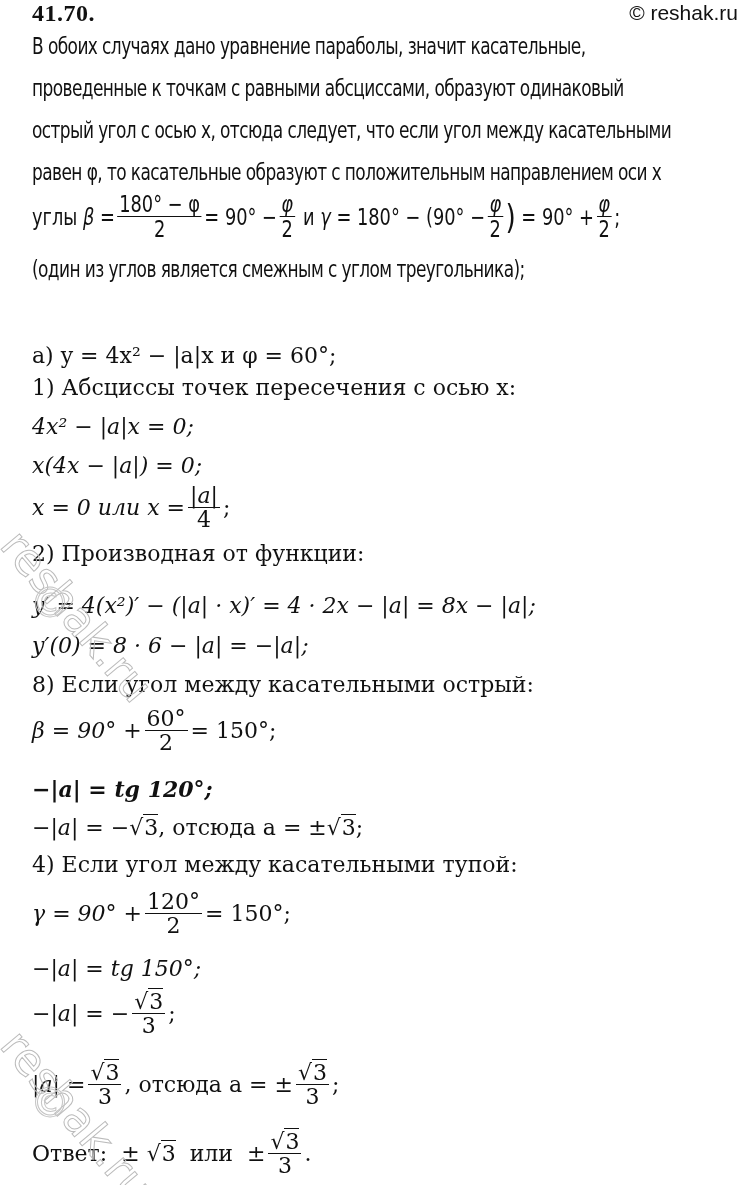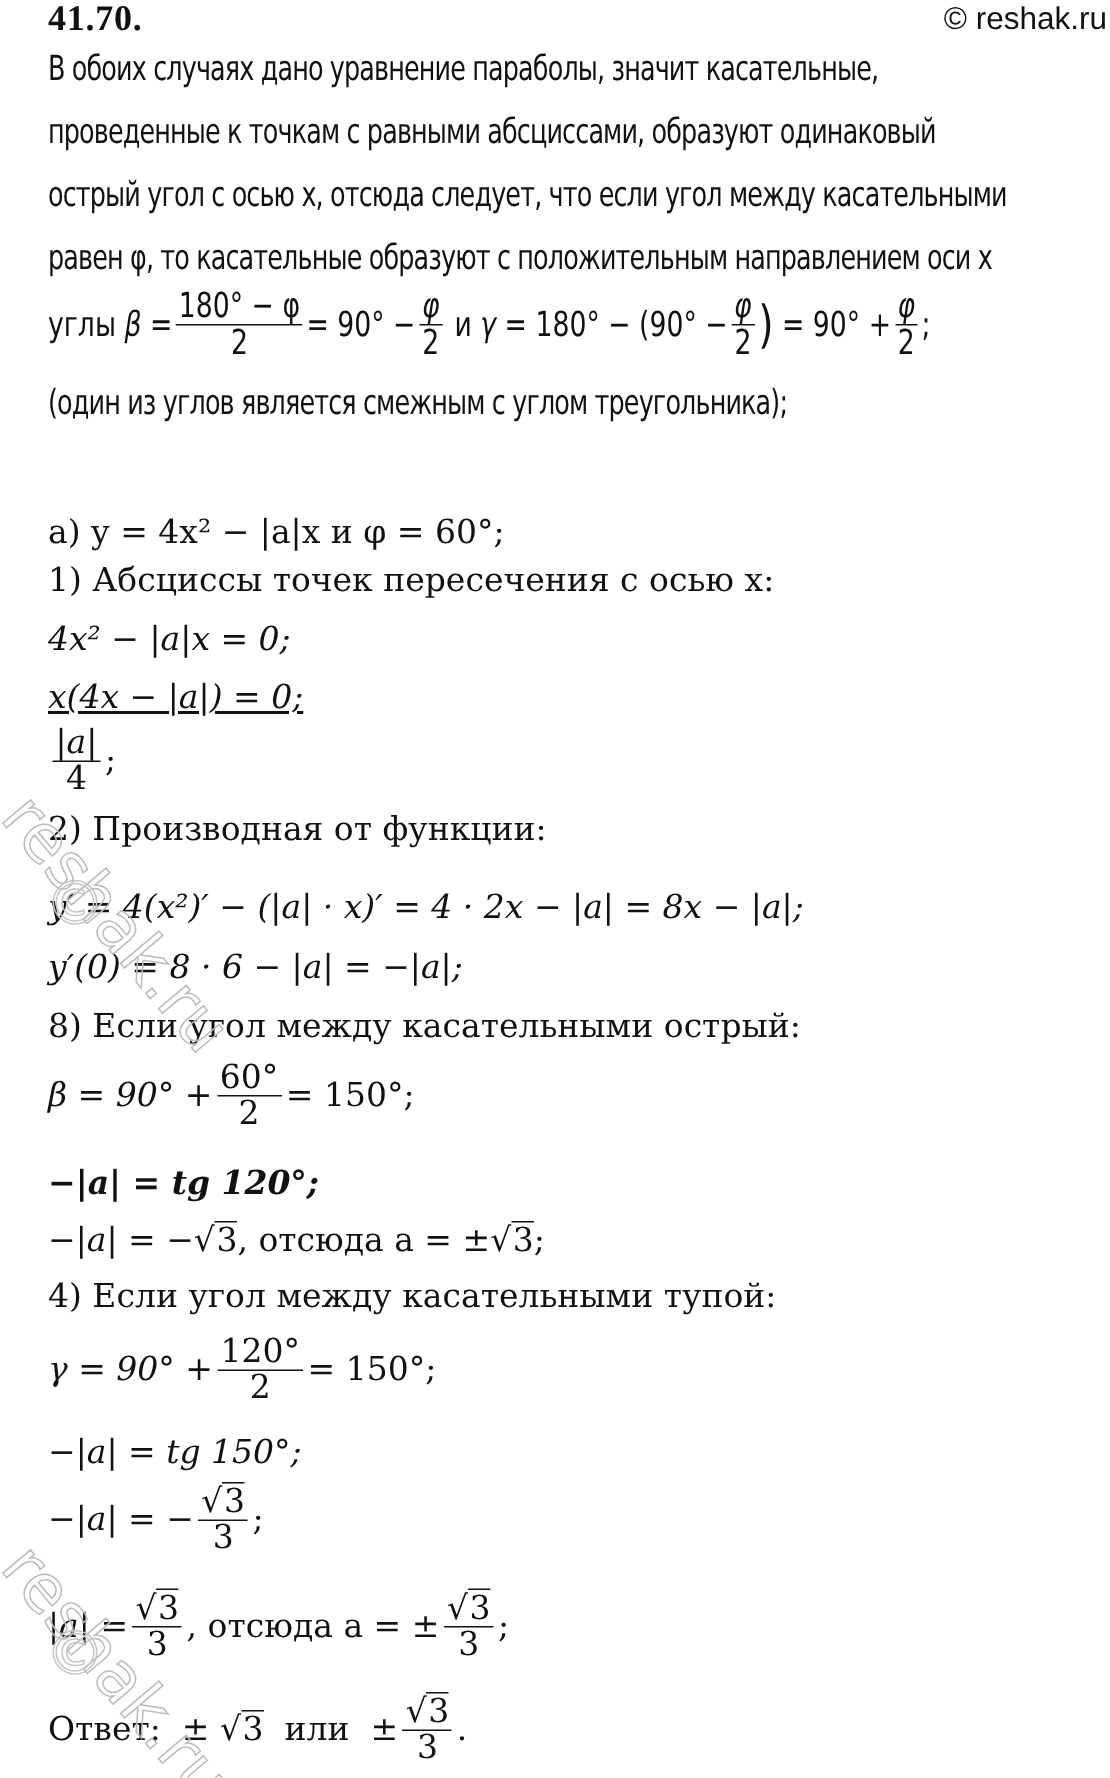--- a/index.html
+++ b/index.html
@@ -73,22 +73,23 @@
     <span>;</span>
   </span>
 </div>
 
 <div class="abs para" style="top:256px;"><span class="cond">(один из углов является смежным с углом треугольника);</span></div>
 
 <div class="abs line" style="top:343px;">а) y = 4x² − |a|x  и  φ = 60°;</div>
 
 <div class="abs line" style="top:375px;">1) Абсциссы точек пересечения с осью x:</div>
 <div class="abs line mi" style="top:414px;">4x² − |a|x = 0;</div>
-<div class="abs line mi" style="top:453px;text-decoration:underline;">x(4x − |a|) = 0;</div>
+<div class="abs line mi" style="top:453px;">x(4x − |a|) = 0;</div>
 <div class="abs line" style="top:484px; display:flex; align-items:center;">
+  <span class="mi">x = 0  или  x =</span>
   <span class="frac">
     <span class="top mi">|a|</span>
     <span class="bar"></span>
     <span class="bot">4</span>
   </span>
   <span>;</span>
 </div>
 
 <div class="abs line" style="top:541px;">2) Производная от функции:</div>
 <div class="abs line mi" style="top:593px;">y′ = 4(x²)′ − (|a| · x)′ = 4 · 2x − |a| = 8x − |a|;</div>

